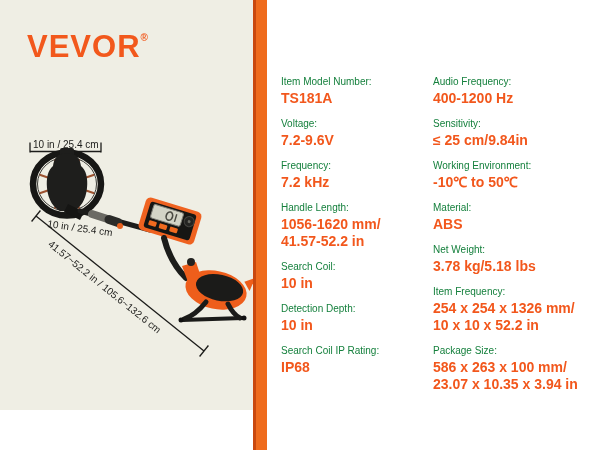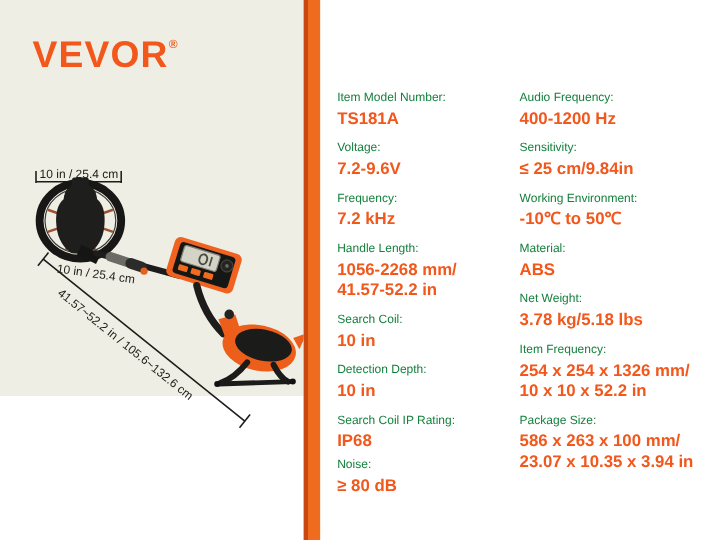--- a/index.html
+++ b/index.html
@@ -7,21 +7,21 @@
   .canvas {
     position: relative;
     width: 600px; height: 450px;
     overflow: hidden;
     font-family: "Liberation Sans", sans-serif;
     background: #ffffff;
   }
   
   .left-panel {
     position: absolute; left: 0; top: 0;
-    width: 253px; height: 330px;
+    width: 253px; height: 410px;
     background: #efeee4;
   }
   .brand {
     position: absolute; left: 27px; top: 21px;
     font-weight: 800; font-size: 31px; line-height: 34px;
     letter-spacing: 1px; color: #f2581c;
     font-family: "Liberation Sans", sans-serif;
   }
   .brand sup {
     font-size: 10px; font-weight: 700;
@@ -162,39 +162,35 @@
       <div class="spec-item">
         <div class="spec-label">Voltage:</div>
         <div class="spec-value">7.2-9.6V</div>
       </div>
       <div class="spec-item">
         <div class="spec-label">Frequency:</div>
         <div class="spec-value">7.2 kHz</div>
       </div>
       <div class="spec-item">
         <div class="spec-label">Handle Length:</div>
-        <div class="spec-value">1056-2268 mm/
+        <div class="spec-value">1056-1620 mm/
 41.57-52.2 in</div>
       </div>
       <div class="spec-item">
         <div class="spec-label">Search Coil:</div>
         <div class="spec-value">10 in</div>
       </div>
       <div class="spec-item">
         <div class="spec-label">Detection Depth:</div>
         <div class="spec-value">10 in</div>
       </div>
       <div class="spec-item tight">
         <div class="spec-label">Search Coil IP Rating:</div>
         <div class="spec-value">IP68</div>
       </div>
-      <div class="spec-item">
-        <div class="spec-label">Noise:</div>
-        <div class="spec-value">≥ 80 dB</div>
-      </div>
     </div>
 
     <div class="spec-col-right">
       <div class="spec-item">
         <div class="spec-label">Audio Frequency:</div>
         <div class="spec-value">400-1200 Hz</div>
       </div>
       <div class="spec-item">
         <div class="spec-label">Sensitivity:</div>
         <div class="spec-value">≤ 25 cm/9.84in</div>

